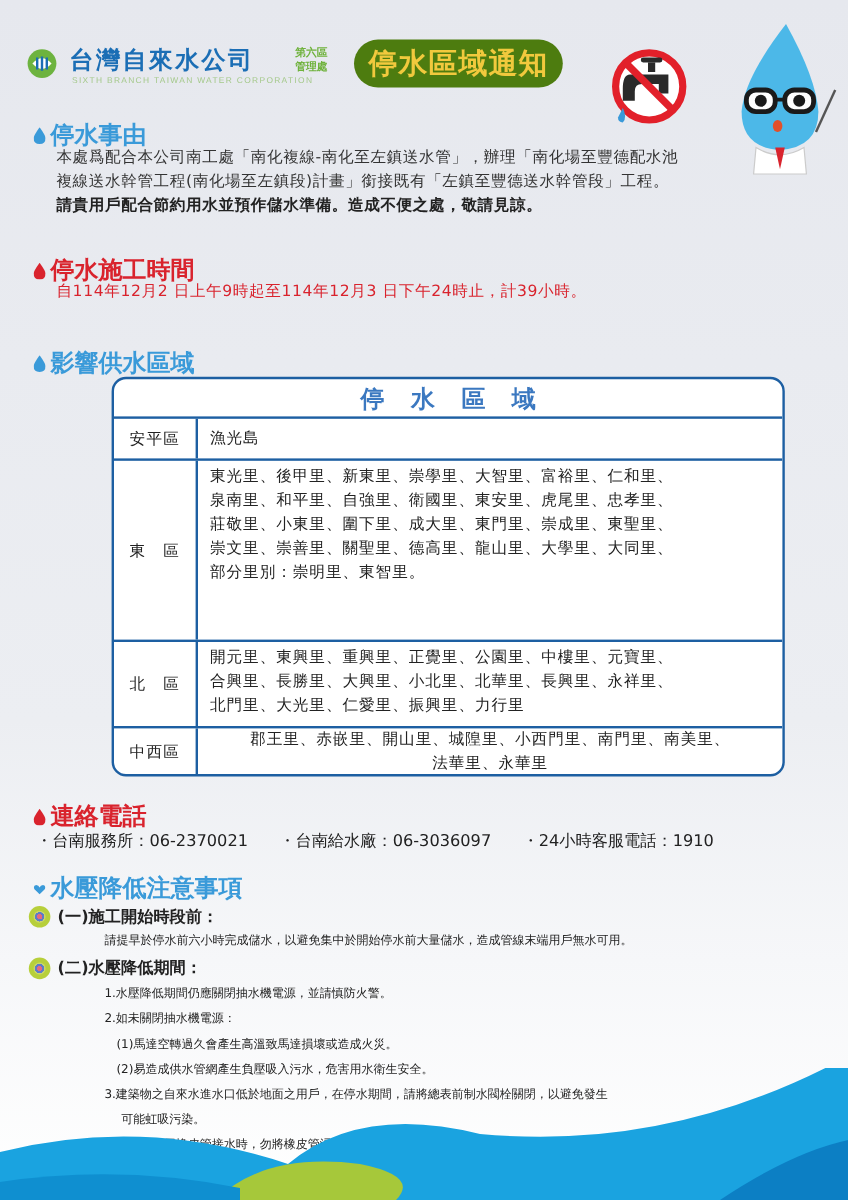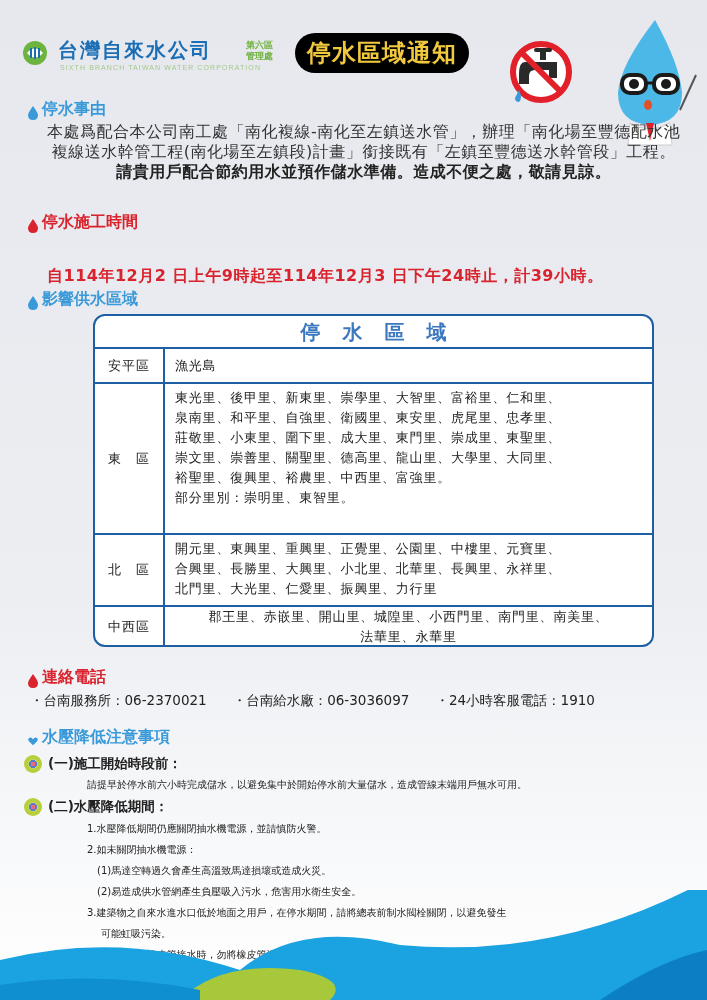--- a/index.html
+++ b/index.html
@@ -8,31 +8,31 @@
     font-family: "DejaVu Sans", "Liberation Sans", sans-serif;
     background: linear-gradient(180deg, #e6e8ee 0%, #eceef2 60%, #f6f7f9 80%, #ffffff 100%);
     color: #2a2a2a;
     position: relative;
   }
   .header { position: absolute; top: 0; left: 0; width: 707px; height: 100px; }
   .logo { position: absolute; left: 22px; top: 40px; width: 26px; height: 26px; }
   .company-name { position: absolute; left: 58px; top: 37px; font-size: 20px; font-weight: bold; color: #1b6eb5; letter-spacing: 2px; }
   .branch { position: absolute; left: 246px; top: 40px; font-size: 9px; line-height: 11px; color: #6fb23c; font-weight: bold; }
   .company-en { position: absolute; left: 60px; top: 64px; font-size: 7px; letter-spacing: 1.1px; color: #a5c98b; font-family: "Liberation Sans", sans-serif; }
-  .title-pill { position: absolute; left: 295px; top: 33px; height: 40px; padding: 0 12px; border-radius: 20px; background: #000000; color: #f1c93d; font-size: 24px; font-weight: bold; line-height: 40px; letter-spacing: 1px; }
+  .title-pill { position: absolute; left: 295px; top: 33px; height: 40px; padding: 0 12px; border-radius: 20px; background: #4d7c0f; color: #f1c93d; font-size: 24px; font-weight: bold; line-height: 40px; letter-spacing: 1px; }
   .no-tap { position: absolute; left: 505px; top: 38px; width: 72px; height: 72px; }
   .mascot { position: absolute; left: 600px; top: 15px; width: 100px; height: 140px; }
 
-  .section-title { position: absolute; font-size: 16px; font-weight: bold; display: flex; align-items: flex-end; gap: 4px; }
+  .section-title { position: absolute; font-size: 20px; font-weight: bold; display: flex; align-items: center; gap: 4px; }
   .section-title .drop { width: 10px; height: 14px; }
   .blue { color: #3a9ad9; }
   .red { color: #d9232d; }
-  .para { position: absolute; left: 47px; font-size: 16px; line-height: 20px; color: #333; letter-spacing: 0.5px; text-align: center; }
+  .para { position: absolute; left: 47px; font-size: 13px; line-height: 20px; color: #333; letter-spacing: 0.5px; }
   .para b { font-weight: bold; color: #222; margin-top: 16px; }
-  .red-text { color: #d9232d; font-weight: bold; margin-top: 32px; }
+  .red-text { color: #d9232d; font-weight: normal; }
 
   .area-table { position: absolute; left: 93px; top: 314px; width: 561px; height: 333px; border: 2.5px solid #1d5fa2; border-radius: 12px; background: #ffffff; overflow: hidden; }
   .area-head { height: 33px; border-bottom: 2px solid #1d5fa2; text-align: center; font-size: 20px; font-weight: bold; color: #3b78c0; letter-spacing: 22px; line-height: 32px; padding-left: 22px; }
   .row { display: flex; border-bottom: 2px solid #1d5fa2; }
   .row:last-child { border-bottom: none; text-align: center; }
   .row-label { width: 70px; border-right: 2px solid #1d5fa2; font-size: 13px; display: flex; align-items: center; justify-content: center; color: #222; letter-spacing: 1px; }
   .row-val { flex: 1; padding: 4px 10px; font-size: 13px; line-height: 20px; color: #222; letter-spacing: 0.8px; }
 
   .contact { position: absolute; top: 692px; left: 30px; font-size: 13.5px; color: #222; display: flex; gap: 26px; }
   .sub-title { position: absolute; left: 24px; font-size: 13.5px; font-weight: bold; color: #222; display: flex; align-items: center; gap: 6px; }
@@ -121,21 +121,20 @@
       <span>漁光島</span>
     </div>
   </div>
   <div class="row" style="height:151px;">
     <div class="row-label">東　區</div>
     <div class="row-val">
       <div>東光里、後甲里、新東里、崇學里、大智里、富裕里、仁和里、</div>
       <div>泉南里、和平里、自強里、衛國里、東安里、虎尾里、忠孝里、</div>
       <div>莊敬里、小東里、圍下里、成大里、東門里、崇成里、東聖里、</div>
       <div>崇文里、崇善里、關聖里、德高里、龍山里、大學里、大同里、</div>
-      <div>裕聖里、復興里、裕農里、中西里、富強里。</div>
       <div>部分里別：崇明里、東智里。</div>
     </div>
   </div>
   <div class="row" style="height:72px;">
     <div class="row-label">北　區</div>
     <div class="row-val">
       <div>開元里、東興里、重興里、正覺里、公園里、中樓里、元寶里、</div>
       <div>合興里、長勝里、大興里、小北里、北華里、長興里、永祥里、</div>
       <div>北門里、大光里、仁愛里、振興里、力行里</div>
     </div>

